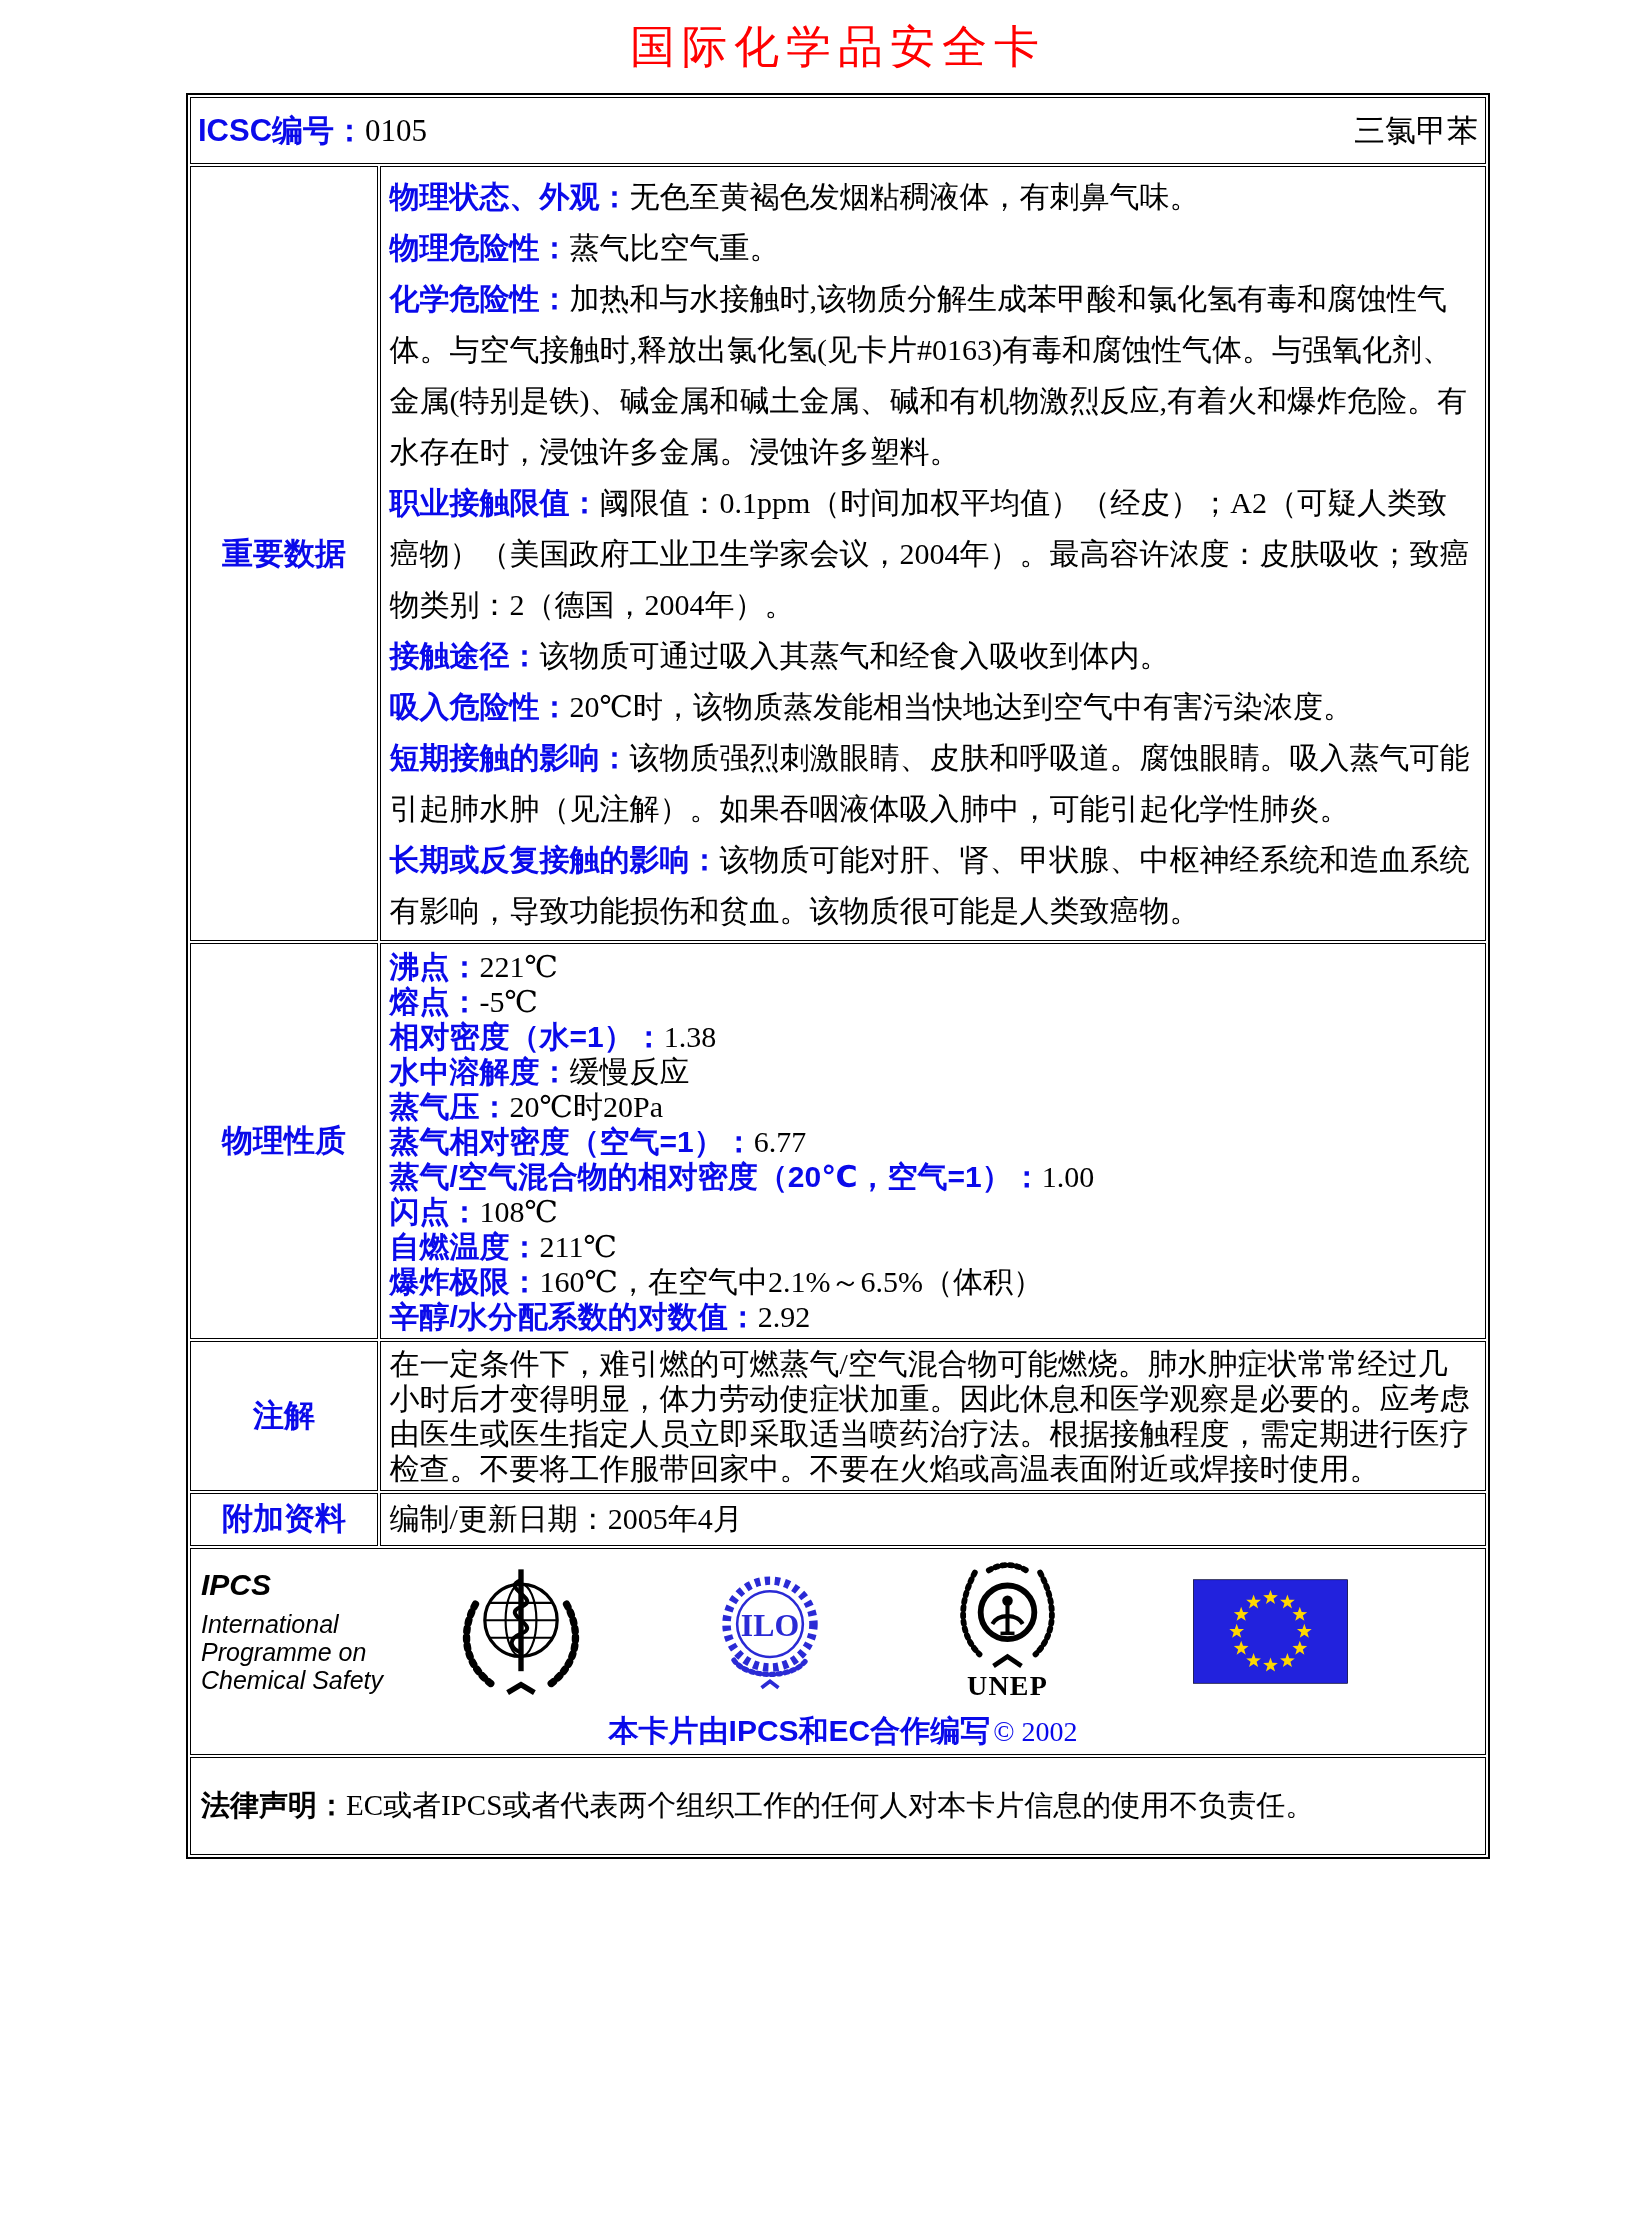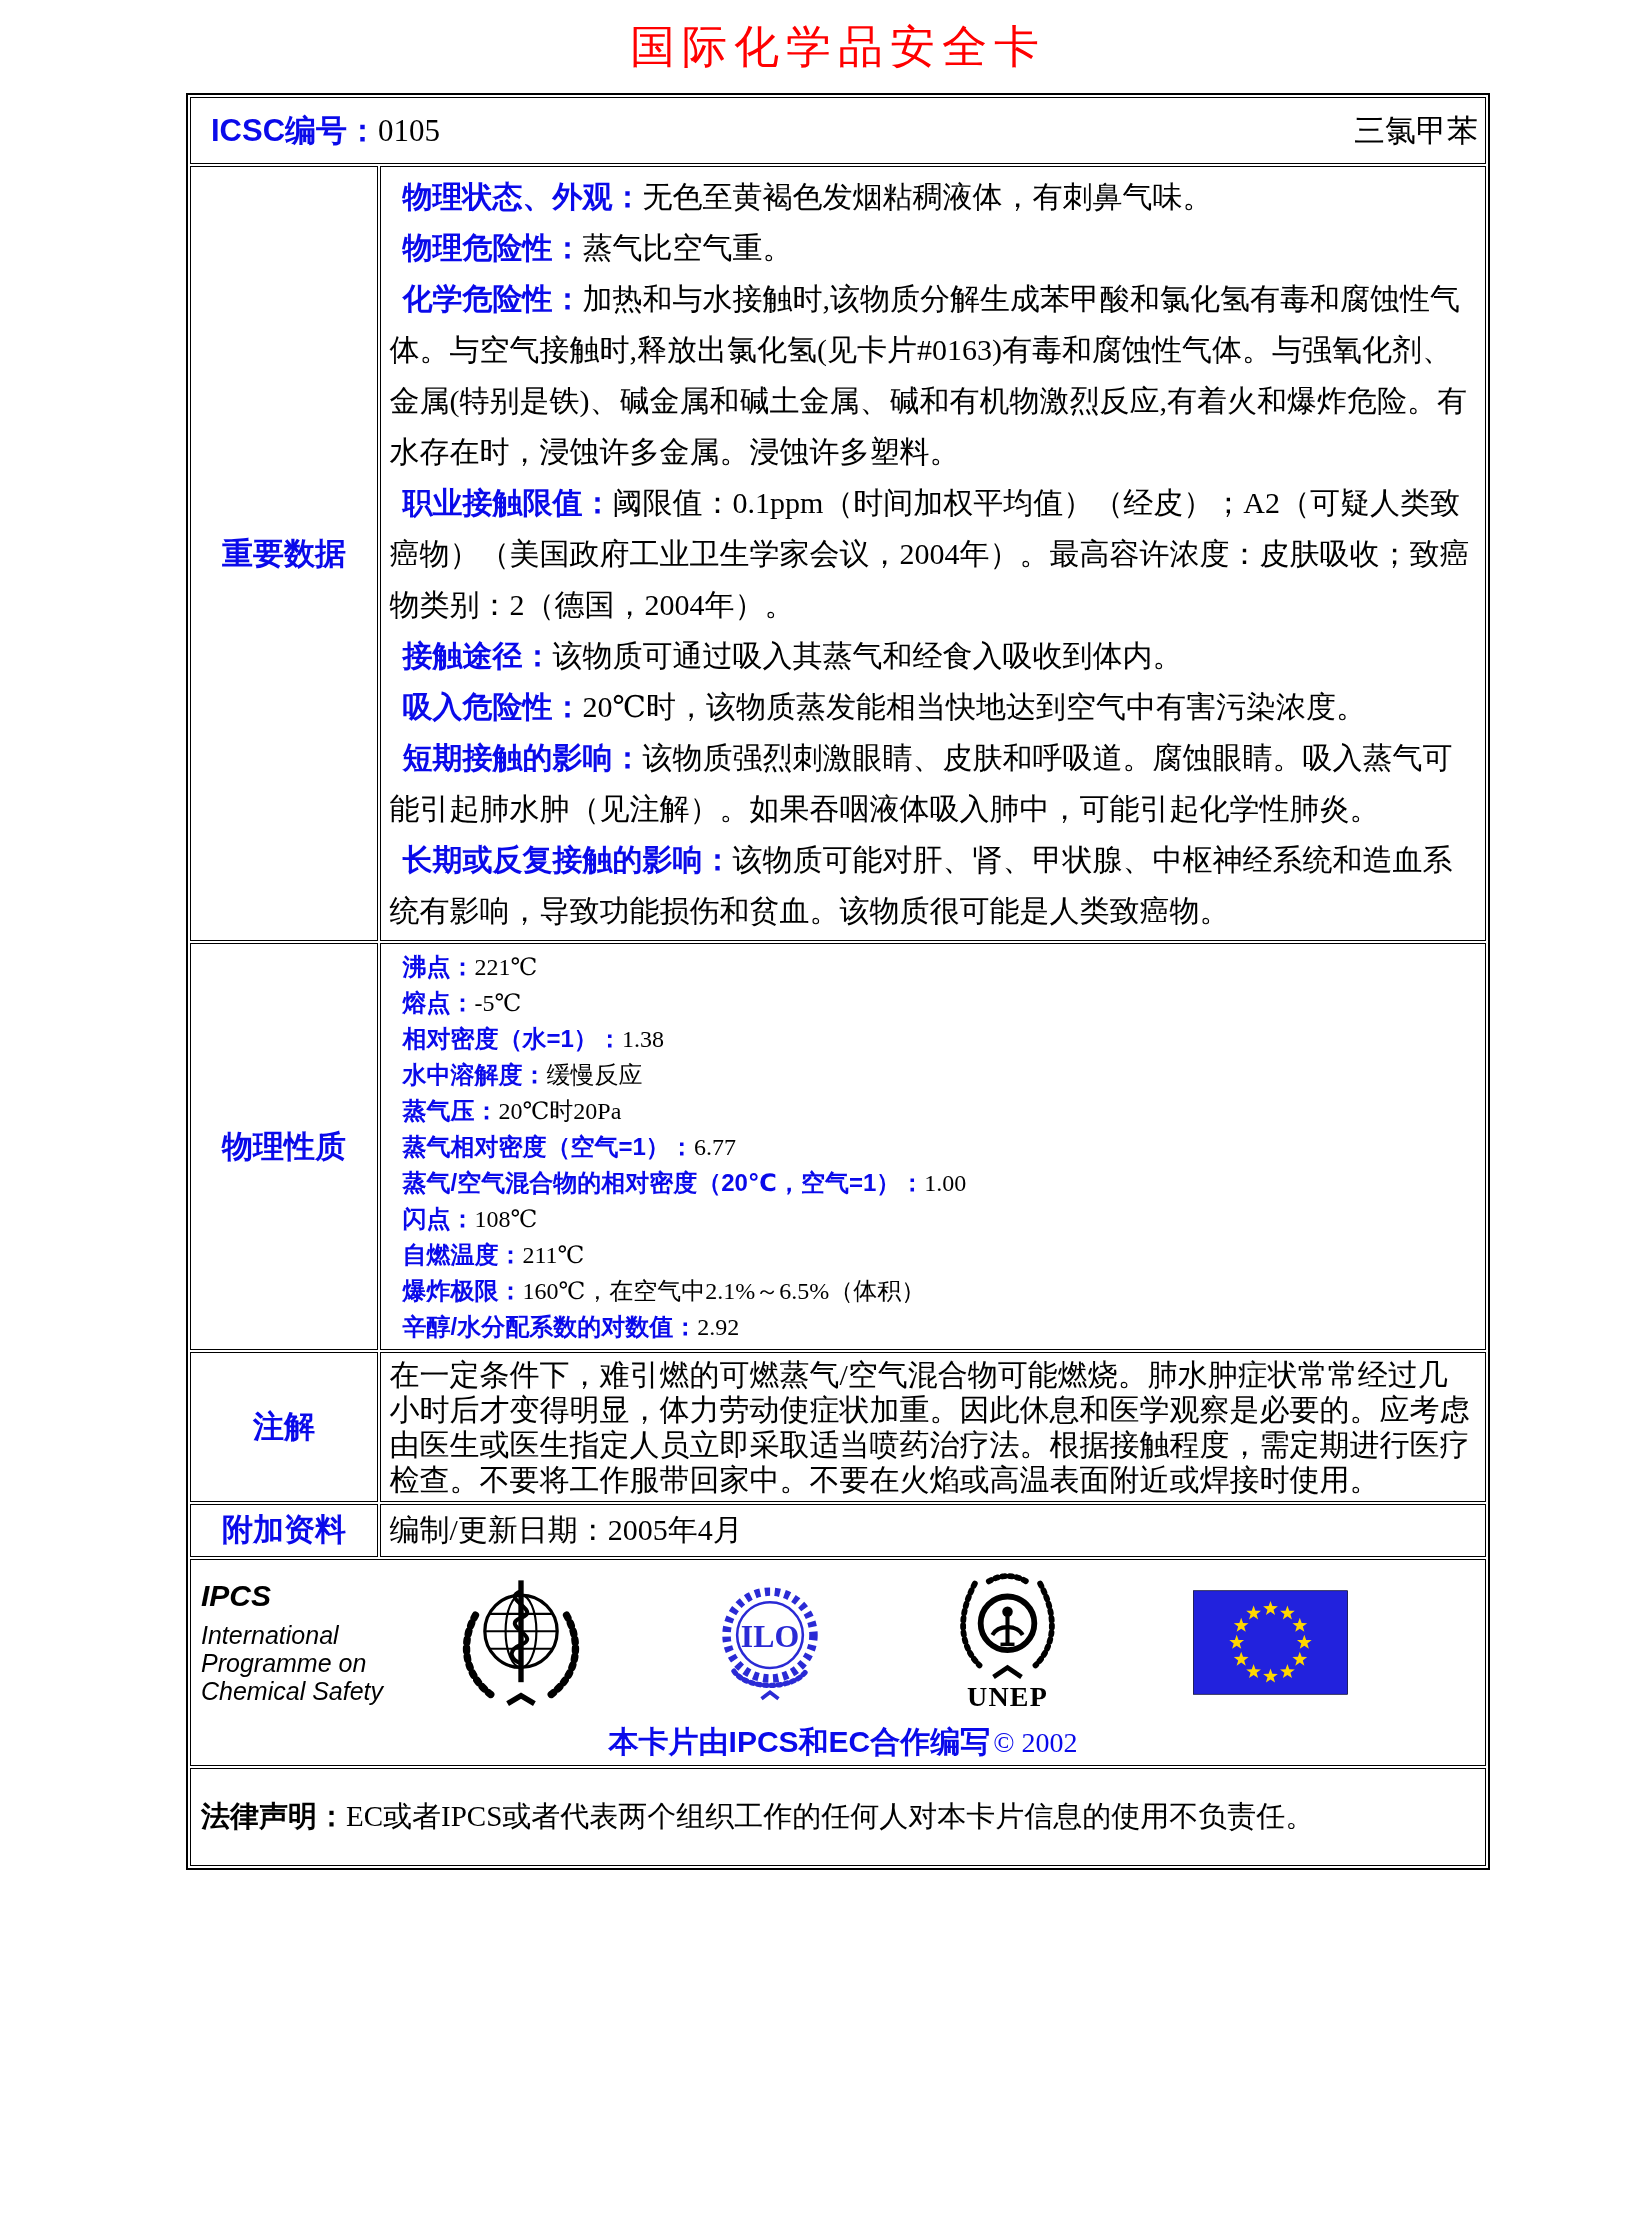--- a/index.html
+++ b/index.html
@@ -35,26 +35,25 @@
     font-family:"Liberation Sans","DejaVu Sans",sans-serif;
     font-size:31px;font-weight:bold;
   }
   td.content{padding:4.2px 8.5px;}
 
   .hdr{height:65px;padding:0 7px;}
   .hdr-flex{display:flex;justify-content:space-between;align-items:center;font-size:31px;}
   .lab{
     color:var(--accent_blue);font-weight:bold;
     font-family:"Liberation Sans","DejaVu Sans",sans-serif;
-    margin-left:13px;
   }
 
   .imp{padding-top:7px;padding-bottom:7px;}
   .imp p{margin:0;font-size:30px;line-height:51px;}
-  .phys p{margin:0;font-size:24px;line-height:35px;}
+  .phys p{margin:0;font-size:30px;line-height:35px;}
   .notes-cell p{margin:0;font-size:30px;line-height:35px;}
   .env{height:40px;}
   .add{height:42px;font-size:30px;}
 
   .footer-cell{padding:8.5px 0 2.8px 10px;}
   .logo-row{display:flex;align-items:center;height:148px;}
   .ipcs{width:206px;}
   .ipcs-t{font-family:"Liberation Sans","DejaVu Sans",sans-serif;font-weight:bold;font-size:30px;margin-bottom:8.5px;font-style:italic;}
   .ipcs-l{font-family:"Liberation Sans","DejaVu Sans",sans-serif;font-size:25px;line-height:28px;font-style:italic;}
   .logo-who{margin-left:47px;}

